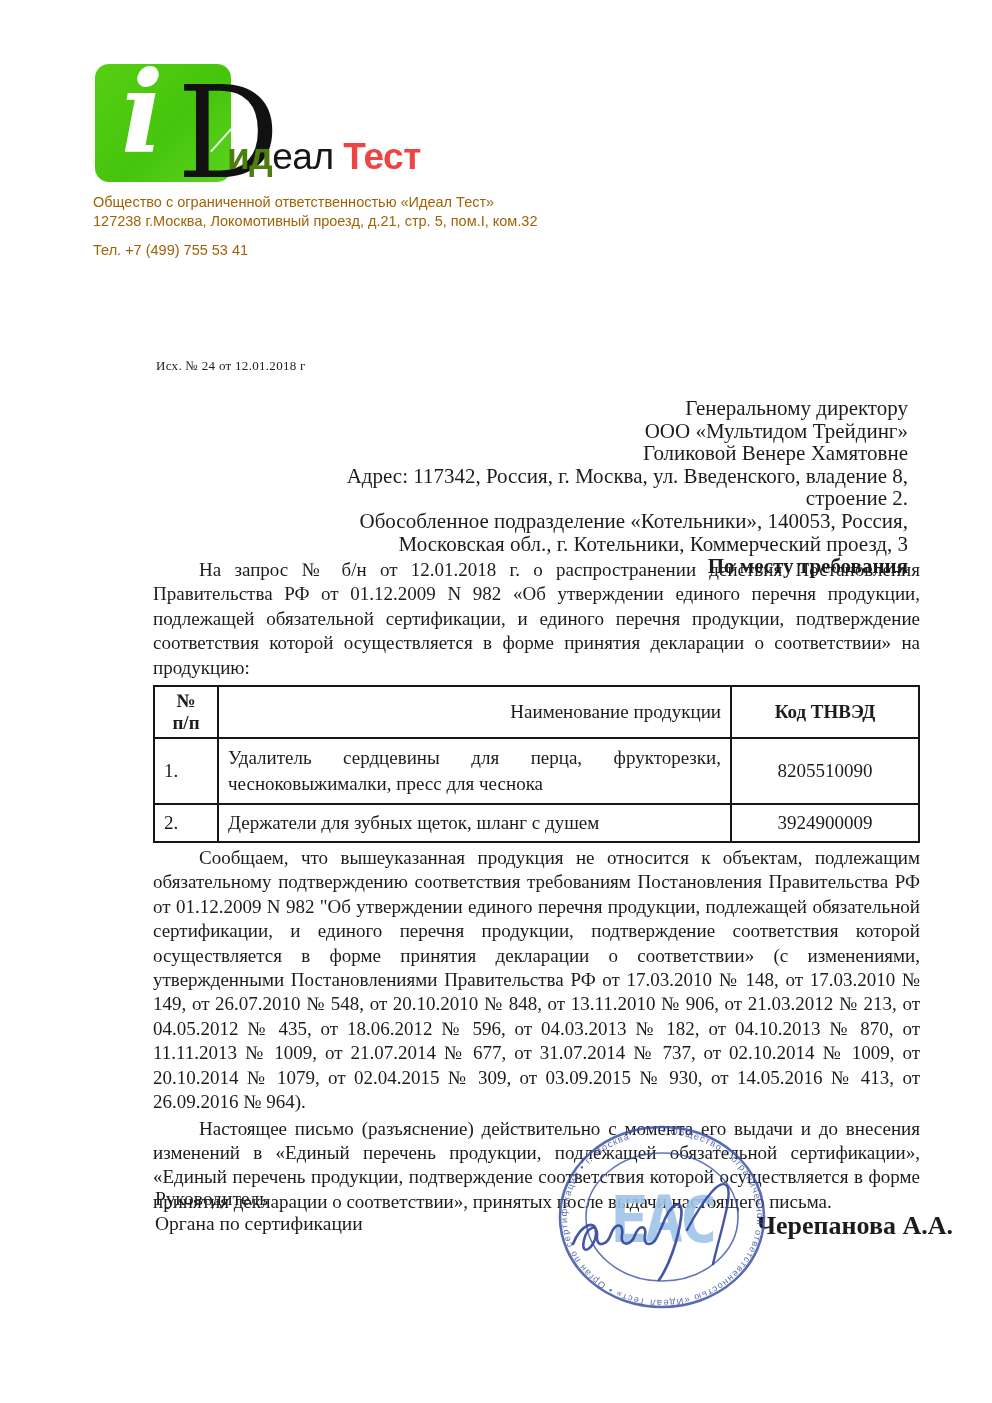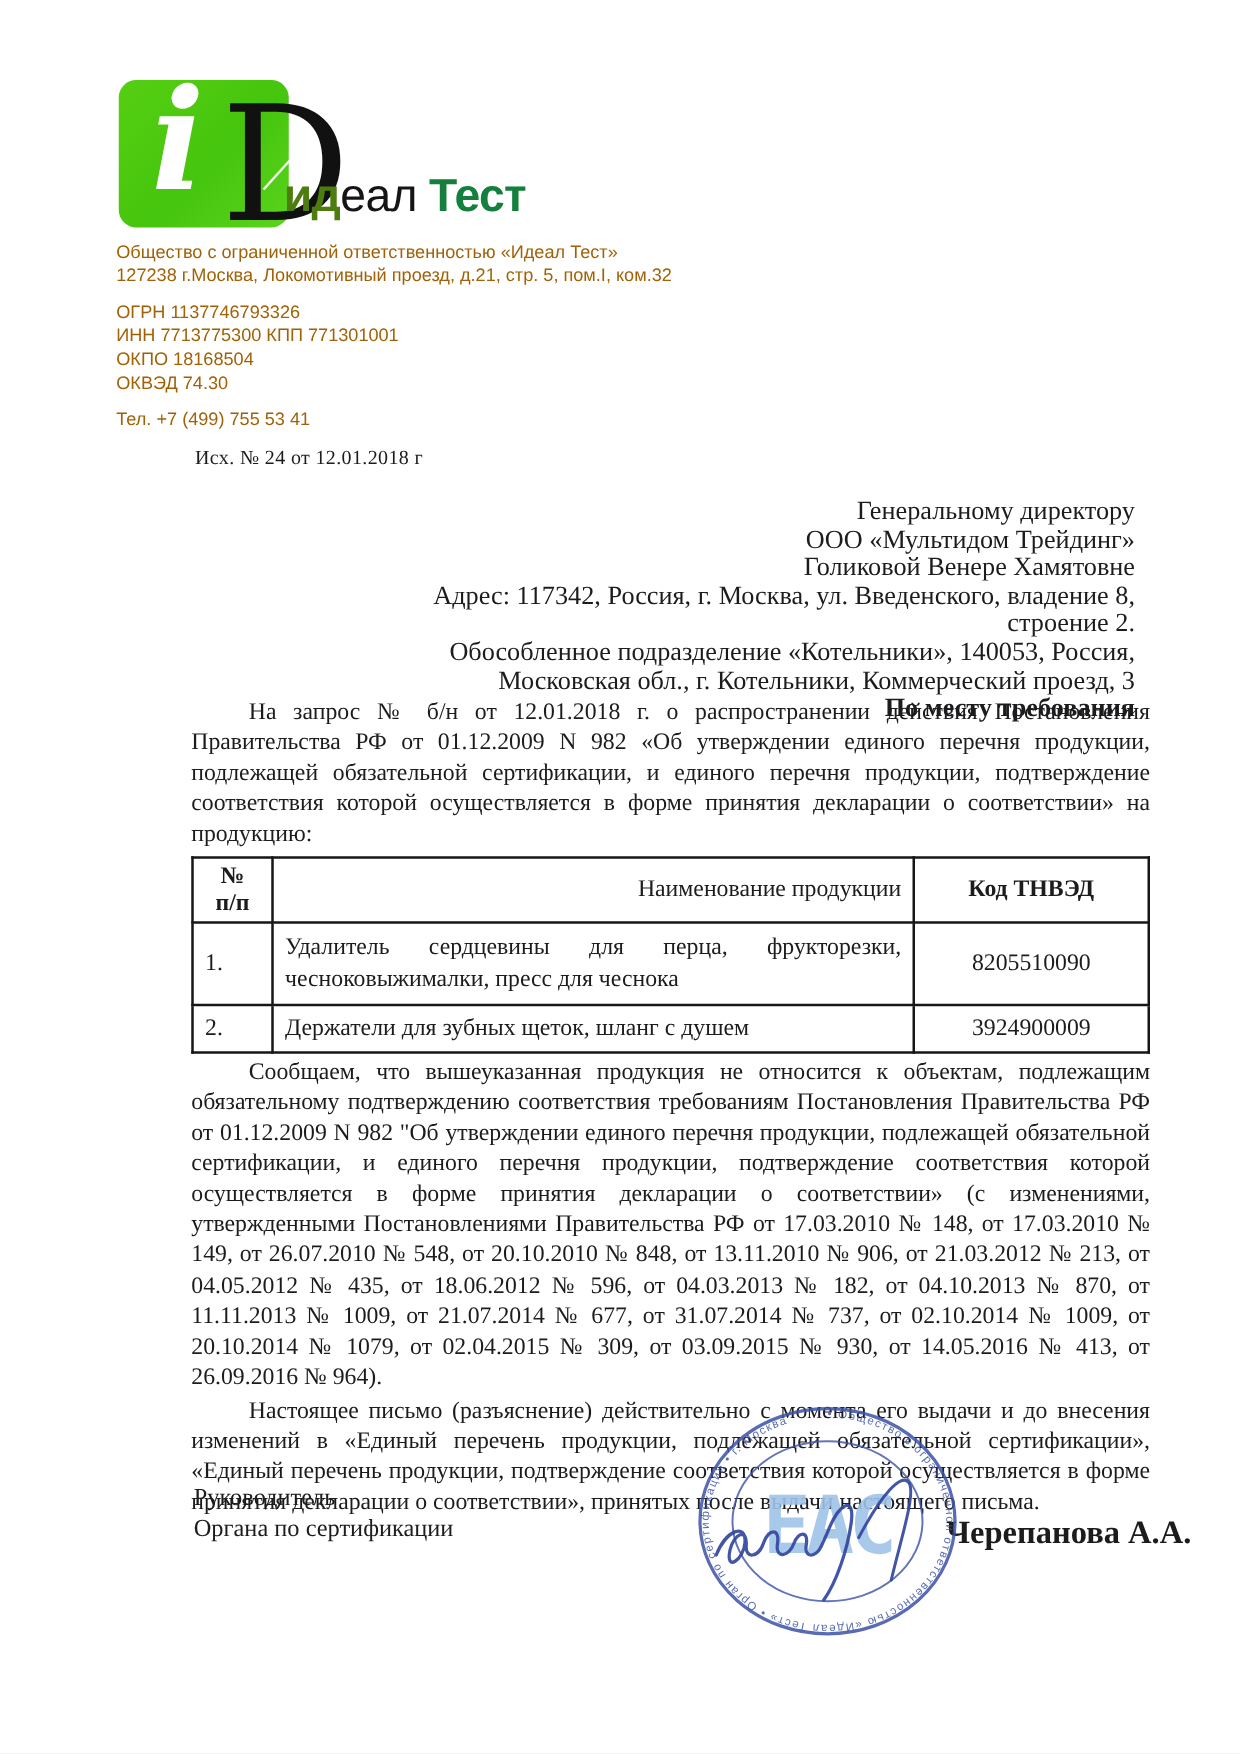--- a/index.html
+++ b/index.html
@@ -34,32 +34,32 @@
     font-family:"DejaVu Serif", serif;font-weight:normal;
     font-size:128px;color:#111;line-height:1.2;
   }
   .logo-word{
     position:absolute;left:132px;top:76px;
     font-family:"Liberation Sans", sans-serif;font-size:37px;letter-spacing:-0.5px;
     white-space:nowrap;
   }
   .logo-word .g{color:#4d7c0f;font-weight:bold;}
   .logo-word .b{color:#151515;font-weight:normal;}
-  .logo-word .t{color:#15803d;font-weight:bold;}
+  .logo-word .t{color:#ef4444;font-weight:bold;}
 
   .company-block{
     position:absolute;left:93px;top:193px;width:520px;
     font-family:"Liberation Sans", sans-serif;font-size:14.5px;line-height:19px;
     color:#a16207;
   }
   .company-block .grp{margin-bottom:10px;}
   .company-block div{white-space:nowrap;}
 
   
-  .ref-line{position:absolute;left:156px;top:358px;font-size:16px;letter-spacing:.3px;}
+  .ref-line{position:absolute;left:156px;top:358px;font-size:13px;letter-spacing:.3px;}
   .addressee{
     position:absolute;left:270px;top:397px;width:638px;
     text-align:right;font-size:21px;line-height:22.6px;
   }
   .addressee .bold{font-weight:bold;}
 
   
   .flow{position:absolute;left:153px;top:558px;width:767px;font-size:19px;line-height:24.4px;}
   .para{margin:0;text-align:justify;text-indent:46px;}
   .para + .para{margin-top:2px;}
@@ -101,26 +101,20 @@
     <div class="logo-slash"></div>
     <div class="logo-i">i</div>
     <div class="logo-d">D</div>
     <div class="logo-word"><span class="g">ид</span><span class="b">еал </span><span class="t">Тест</span></div>
   </div>
 
   <div class="company-block">
     <div class="grp">
       <div>Общество с ограниченной ответственностью «Идеал Тест»</div>
       <div>127238 г.Москва, Локомотивный проезд, д.21, стр. 5, пом.I, ком.32</div>
-    </div>
-    <div class="grp">
-      <div>ОГРН 1137746793326</div>
-      <div>ИНН 7713775300  КПП 771301001</div>
-      <div>ОКПО 18168504</div>
-      <div>ОКВЭД 74.30</div>
     </div>
     <div>Тел. +7 (499) 755 53 41</div>
   </div>
 
   <div class="ref-line">Исх. №  24   от 12.01.2018 г</div>
 
   <div class="addressee">
     <div>Генеральному директору</div>
     <div>ООО «Мультидом Трейдинг»</div>
     <div>Голиковой Венере Хамятовне</div>

